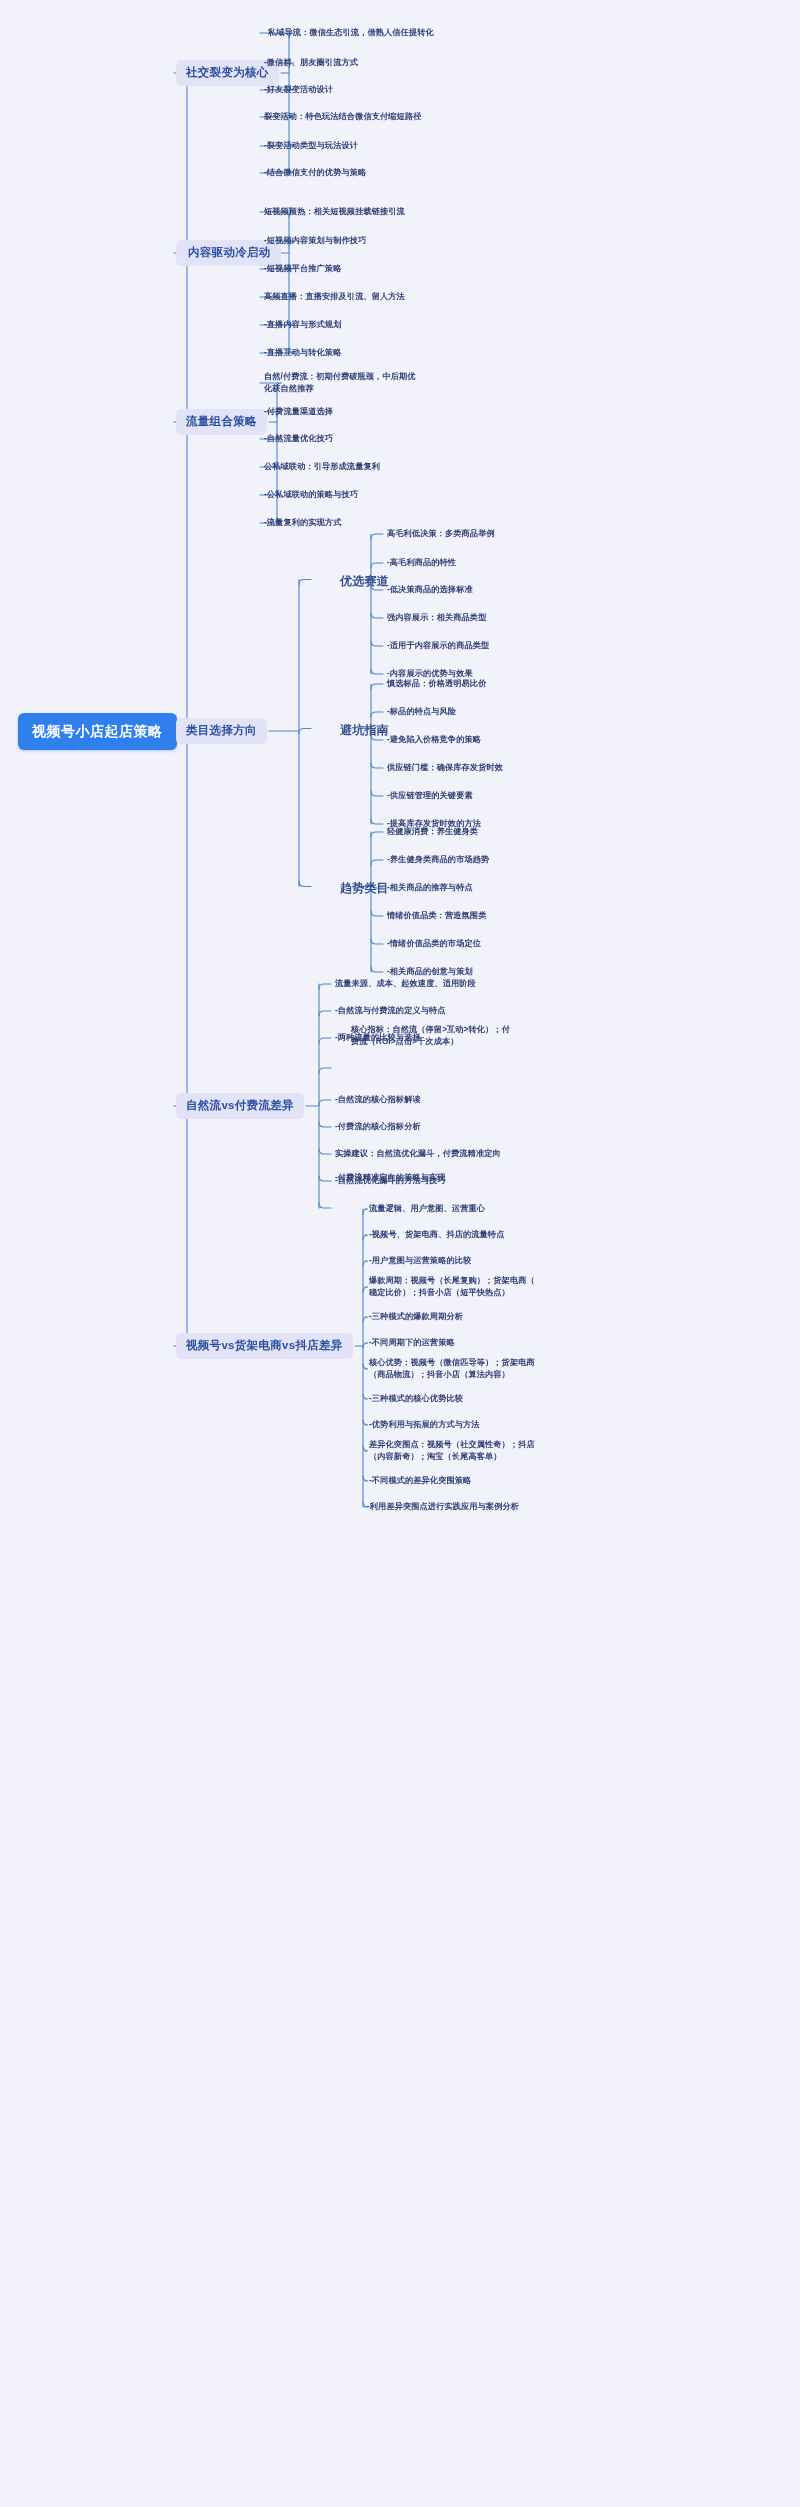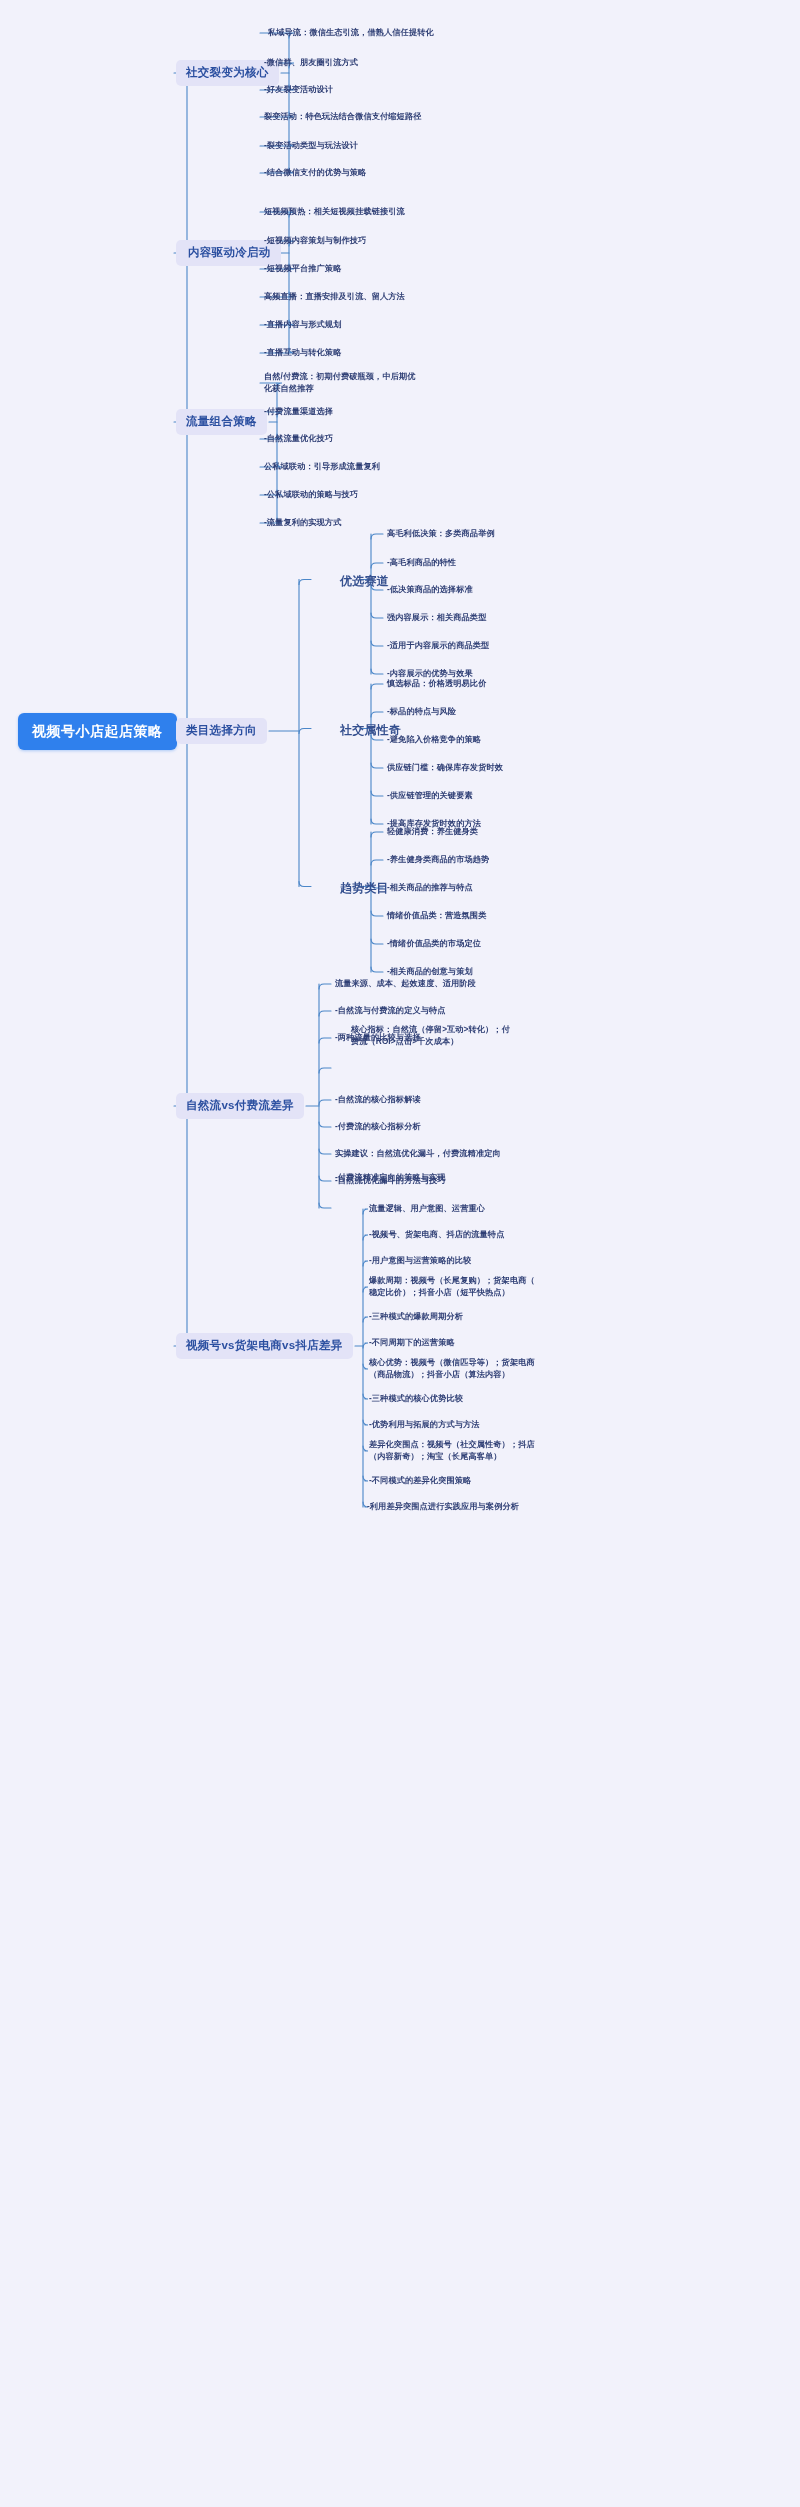--- a/index.html
+++ b/index.html
@@ -192,21 +192,21 @@
   <div class="node branch-node" style="left:176px; top:718px;">类目选择方向</div>
 
   <div class="node sub-node" style="left:313px; top:571px;">优选赛道</div>
   <div class="node leaf-node" style="left:385px; top:527px;">高毛利低决策：多类商品举例</div>
   <div class="node leaf-node" style="left:385px; top:556px;">-高毛利商品的特性</div>
   <div class="node leaf-node" style="left:385px; top:583px;">-低决策商品的选择标准</div>
   <div class="node leaf-node" style="left:385px; top:611px;">强内容展示：相关商品类型</div>
   <div class="node leaf-node" style="left:385px; top:639px;">-适用于内容展示的商品类型</div>
   <div class="node leaf-node" style="left:385px; top:667px;">-内容展示的优势与效果</div>
 
-  <div class="node sub-node" style="left:313px; top:720px;">社交属性奇</div>
+  <div class="node sub-node" style="left:313px; top:720px;">避坑指南</div>
   <div class="node leaf-node" style="left:385px; top:677px;">慎选标品：价格透明易比价</div>
   <div class="node leaf-node" style="left:385px; top:705px;">-标品的特点与风险</div>
   <div class="node leaf-node" style="left:385px; top:733px;">-避免陷入价格竞争的策略</div>
   <div class="node leaf-node" style="left:385px; top:761px;">供应链门槛：确保库存发货时效</div>
   <div class="node leaf-node" style="left:385px; top:789px;">-供应链管理的关键要素</div>
   <div class="node leaf-node" style="left:385px; top:817px;">-提高库存发货时效的方法</div>
 
   <div class="node sub-node" style="left:313px; top:878px;">趋势类目</div>
   <div class="node leaf-node" style="left:385px; top:825px;">轻健康消费：养生健身类</div>
   <div class="node leaf-node" style="left:385px; top:853px;">-养生健身类商品的市场趋势</div>

